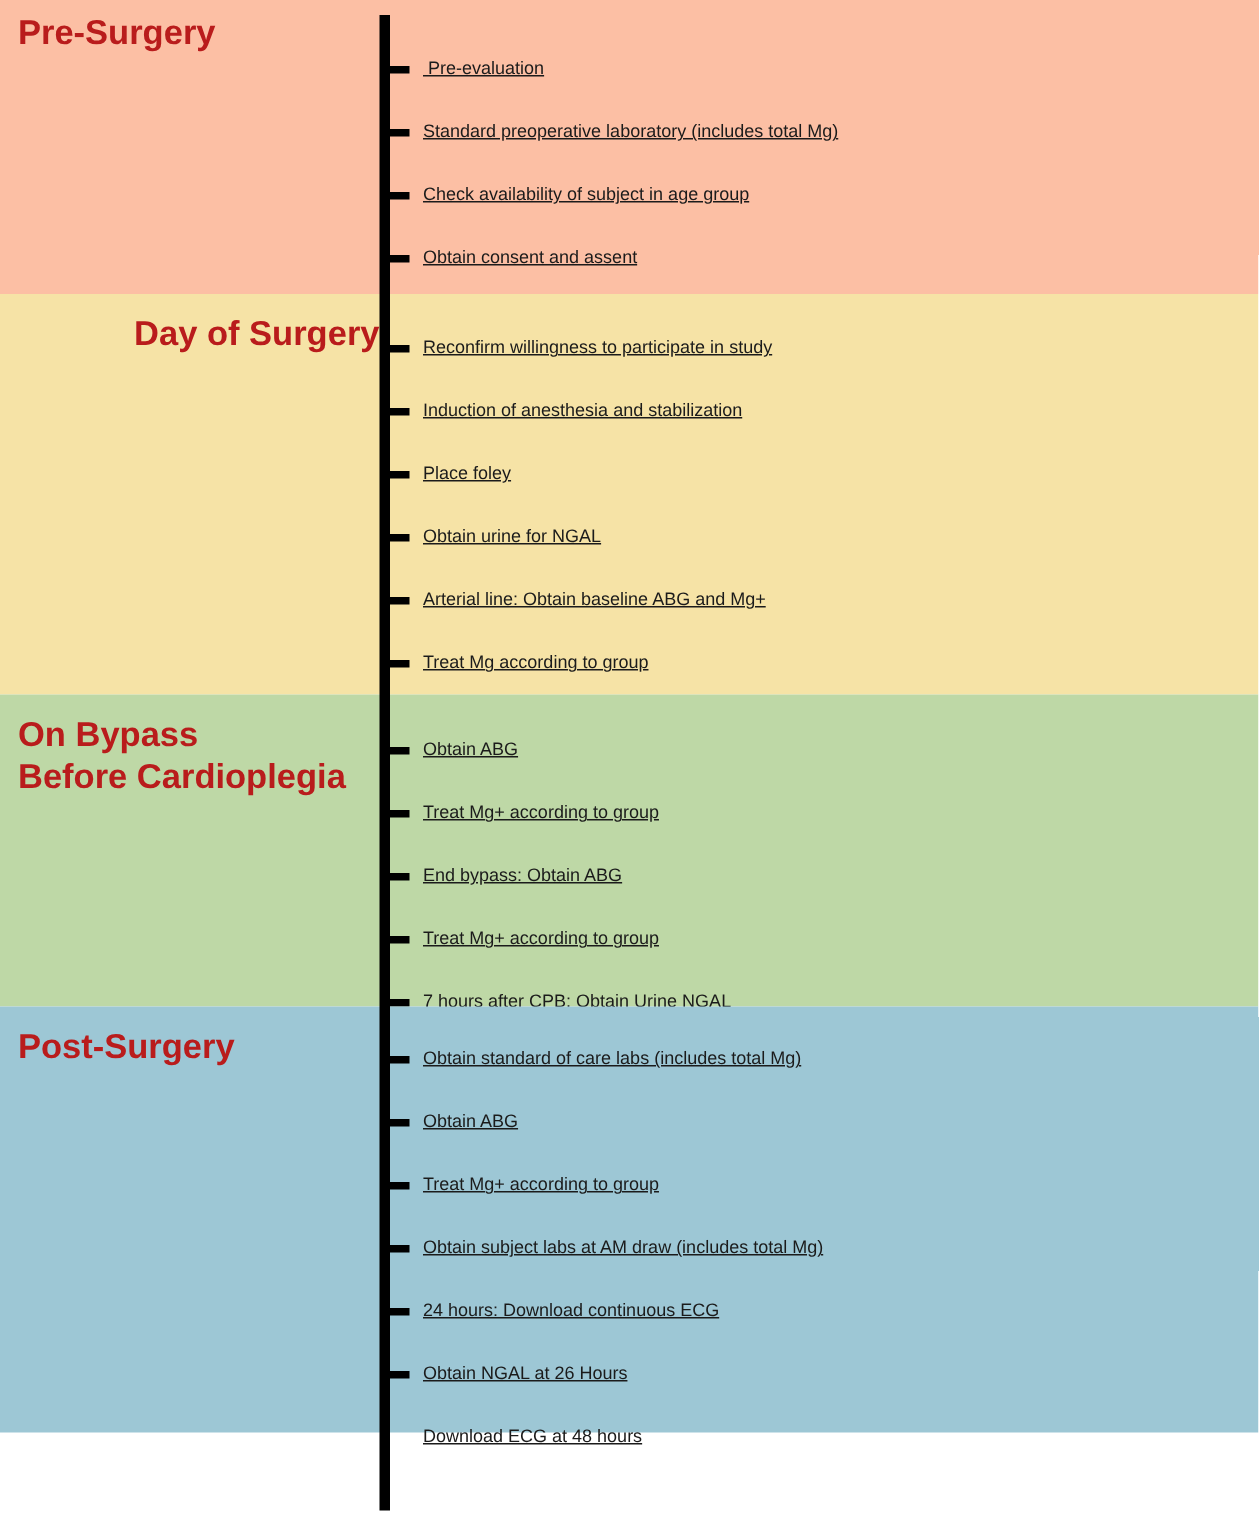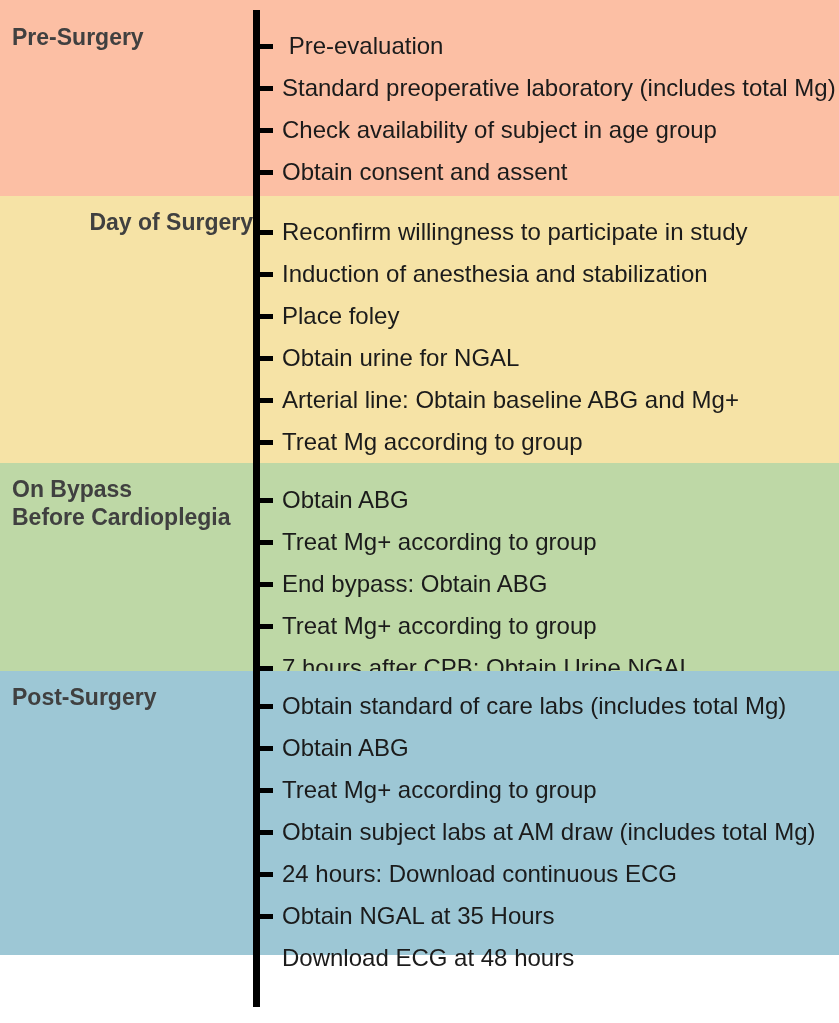--- a/index.html
+++ b/index.html
@@ -11,25 +11,25 @@
     font-family: "Liberation Sans", sans-serif;
     color: #1b1b1b;
   }
   .band { position: relative; display: flex; width: 100%; }
   .band-1 { height: 196px; }
   .band-2 { height: 267px; }
   .band-3 { height: 208px; }
   .band-4 { height: 284px; }
   .heading {
     flex: 0 0 241px;
-    padding: 24px 0 0 12px;
+    padding: 8px 0 0 12px;
     font-size: 23px;
     font-weight: bold;
     line-height: 1.2;
-    color: #404040;
+    color: #b91c1c;
     white-space: pre-line;
   }
   .band-2 .heading, .band-3 .heading, .band-4 .heading { padding-top: 13px; }
   .items {
     flex: 1 1 auto;
     margin-left: 0;
     padding-left: 7px; 
     box-sizing: border-box;
   }
   .band-1 .items { padding-top: 25px; }
@@ -42,23 +42,24 @@
     height: 42px;
   }
   .tick {
     flex: 0 0 13px;
     height: 5px;
     background: #000000;
     margin-right: 9px;
   }
   .tick.no-tick { visibility: hidden; }
   .item-text {
-    font-size: 24px;
+    font-size: 12px;
     white-space: pre-wrap;
     line-height: 1.1;
+    text-decoration: underline;
   }
   .timeline-line {
     position: absolute;
     left: 253px;
     top: 10px;
     width: 7px;
     height: 997px;
     background: #000000;
   }
 </style>
@@ -164,21 +165,21 @@
       <div class="item">
         <span class="tick"></span>
         <span class="item-text">Obtain subject labs at AM draw (includes total Mg)</span>
       </div>
       <div class="item">
         <span class="tick"></span>
         <span class="item-text">24 hours: Download continuous ECG</span>
       </div>
       <div class="item">
         <span class="tick"></span>
-        <span class="item-text">Obtain NGAL at 35 Hours</span>
+        <span class="item-text">Obtain NGAL at 26 Hours</span>
       </div>
       <div class="item">
         <span class="tick no-tick"></span>
         <span class="item-text">Download ECG at 48 hours</span>
       </div>
     </div>
   </section>
 
   <div class="timeline-line"></div>
 

